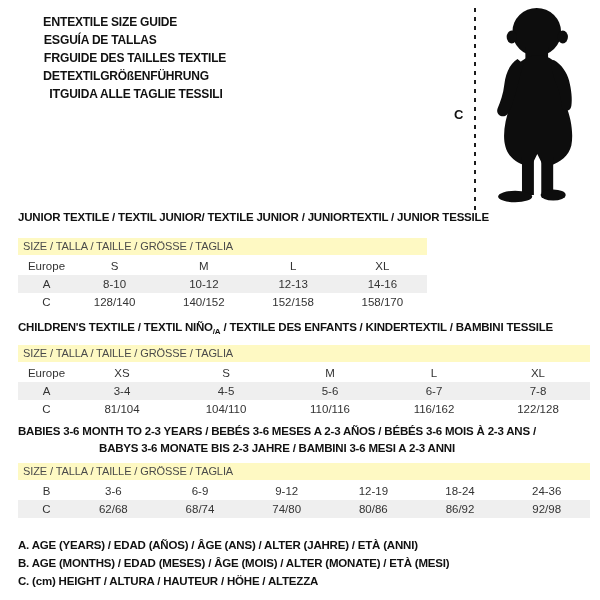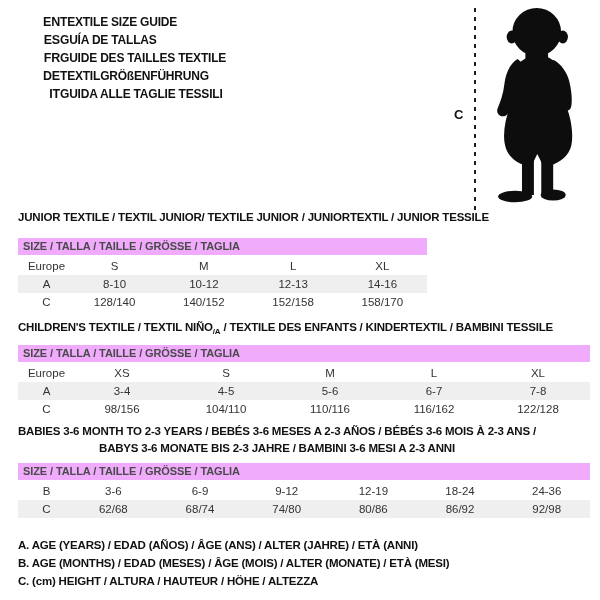--- a/index.html
+++ b/index.html
@@ -32,22 +32,22 @@
     position: absolute; left: 18px;
     font-size: 11.5px; font-weight: 700; color: #111;
     letter-spacing: -0.2px; white-space: nowrap; line-height: 17px; text-align: center;
   }
   .sub-a { font-size: 8px; vertical-align: sub; }
   .tbl-wrap { position: absolute; left: 18px; }
   .w-narrow { width: 409px; }
   .w-wide  { width: 572px; }
   .size-bar {
     height: 17px; line-height: 17px;
-    background: #f0abfc; color: #4a4a4a;
-    font-size: 11px; font-weight: 700; letter-spacing: -0.1px;
+    background: #fef9c3; color: #4a4a4a;
+    font-size: 11px; font-weight: 400; letter-spacing: -0.1px;
     padding-left: 5px; box-sizing: border-box;
     margin-bottom: 2px;
   }
   .trow { display: flex; height: 18px; line-height: 18px; font-size: 11.5px; color: #333; }
   .trow.shaded { background: #efefef; }
   .trow .lbl { width: 52px; padding-left: 5px; box-sizing: border-box; text-align: center; }
   .trow .cell { flex: 1; text-align: center; }
 
   
   .footnotes { position: absolute; left: 18px; top: 536px; }
@@ -157,21 +157,21 @@
   <div class="trow shaded">
     <span class="lbl">A</span>
     <span class="cell">3-4</span>
     <span class="cell">4-5</span>
     <span class="cell">5-6</span>
     <span class="cell">6-7</span>
     <span class="cell">7-8</span>
   </div>
   <div class="trow">
     <span class="lbl">C</span>
-    <span class="cell">98/156</span>
+    <span class="cell">81/104</span>
     <span class="cell">104/110</span>
     <span class="cell">110/116</span>
     <span class="cell">116/162</span>
     <span class="cell">122/128</span>
   </div>
 </div>
 
 <div class="sec-title" id="title-3">
   <div>BABIES 3-6 MONTH TO 2-3 YEARS / BEBÉS 3-6 MESES A 2-3 AÑOS / BÉBÉS 3-6 MOIS À 2-3 ANS /</div>
   <div>BABYS 3-6 MONATE BIS 2-3 JAHRE / BAMBINI 3-6 MESI A 2-3 ANNI</div>

